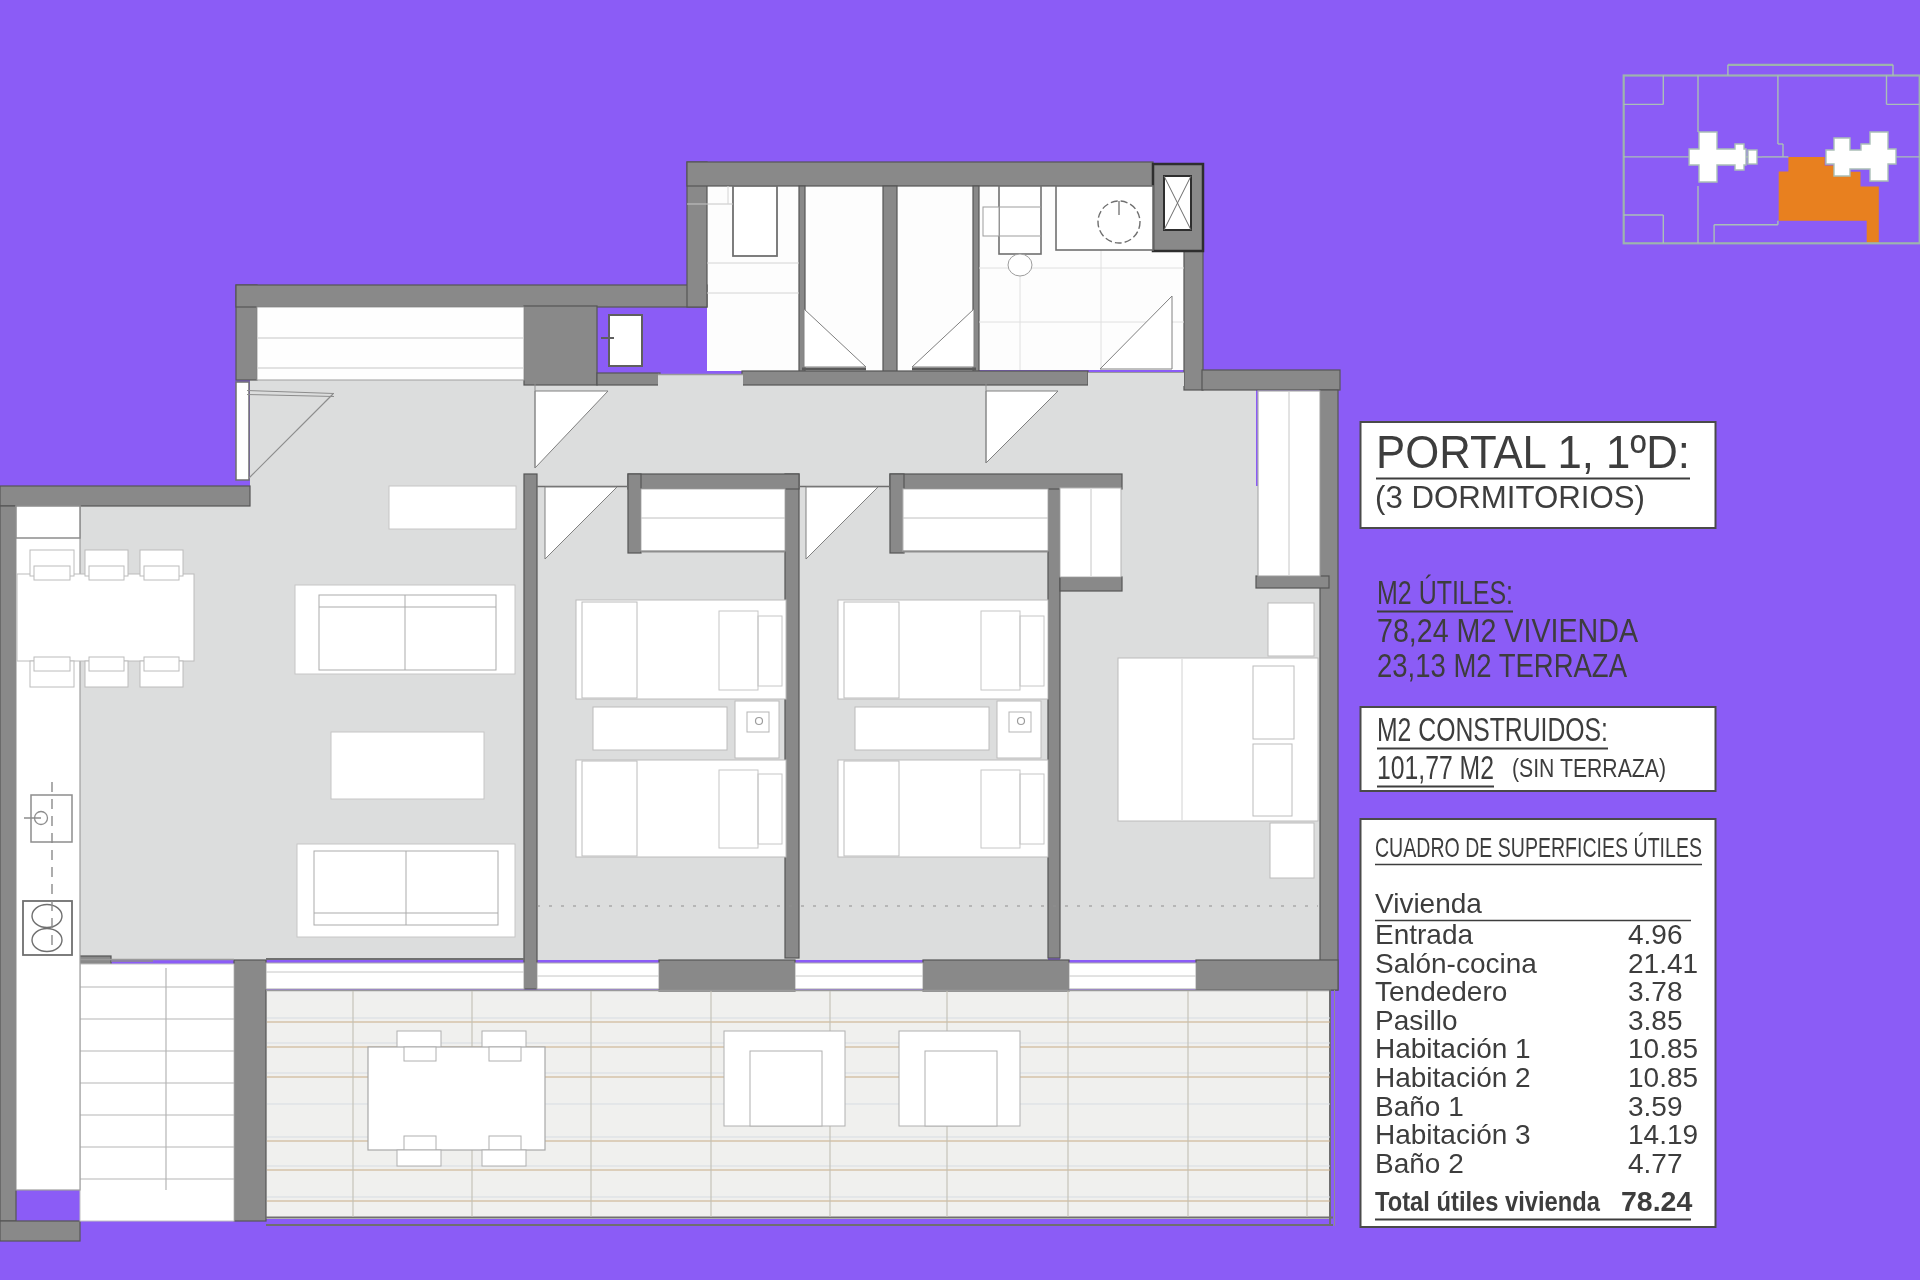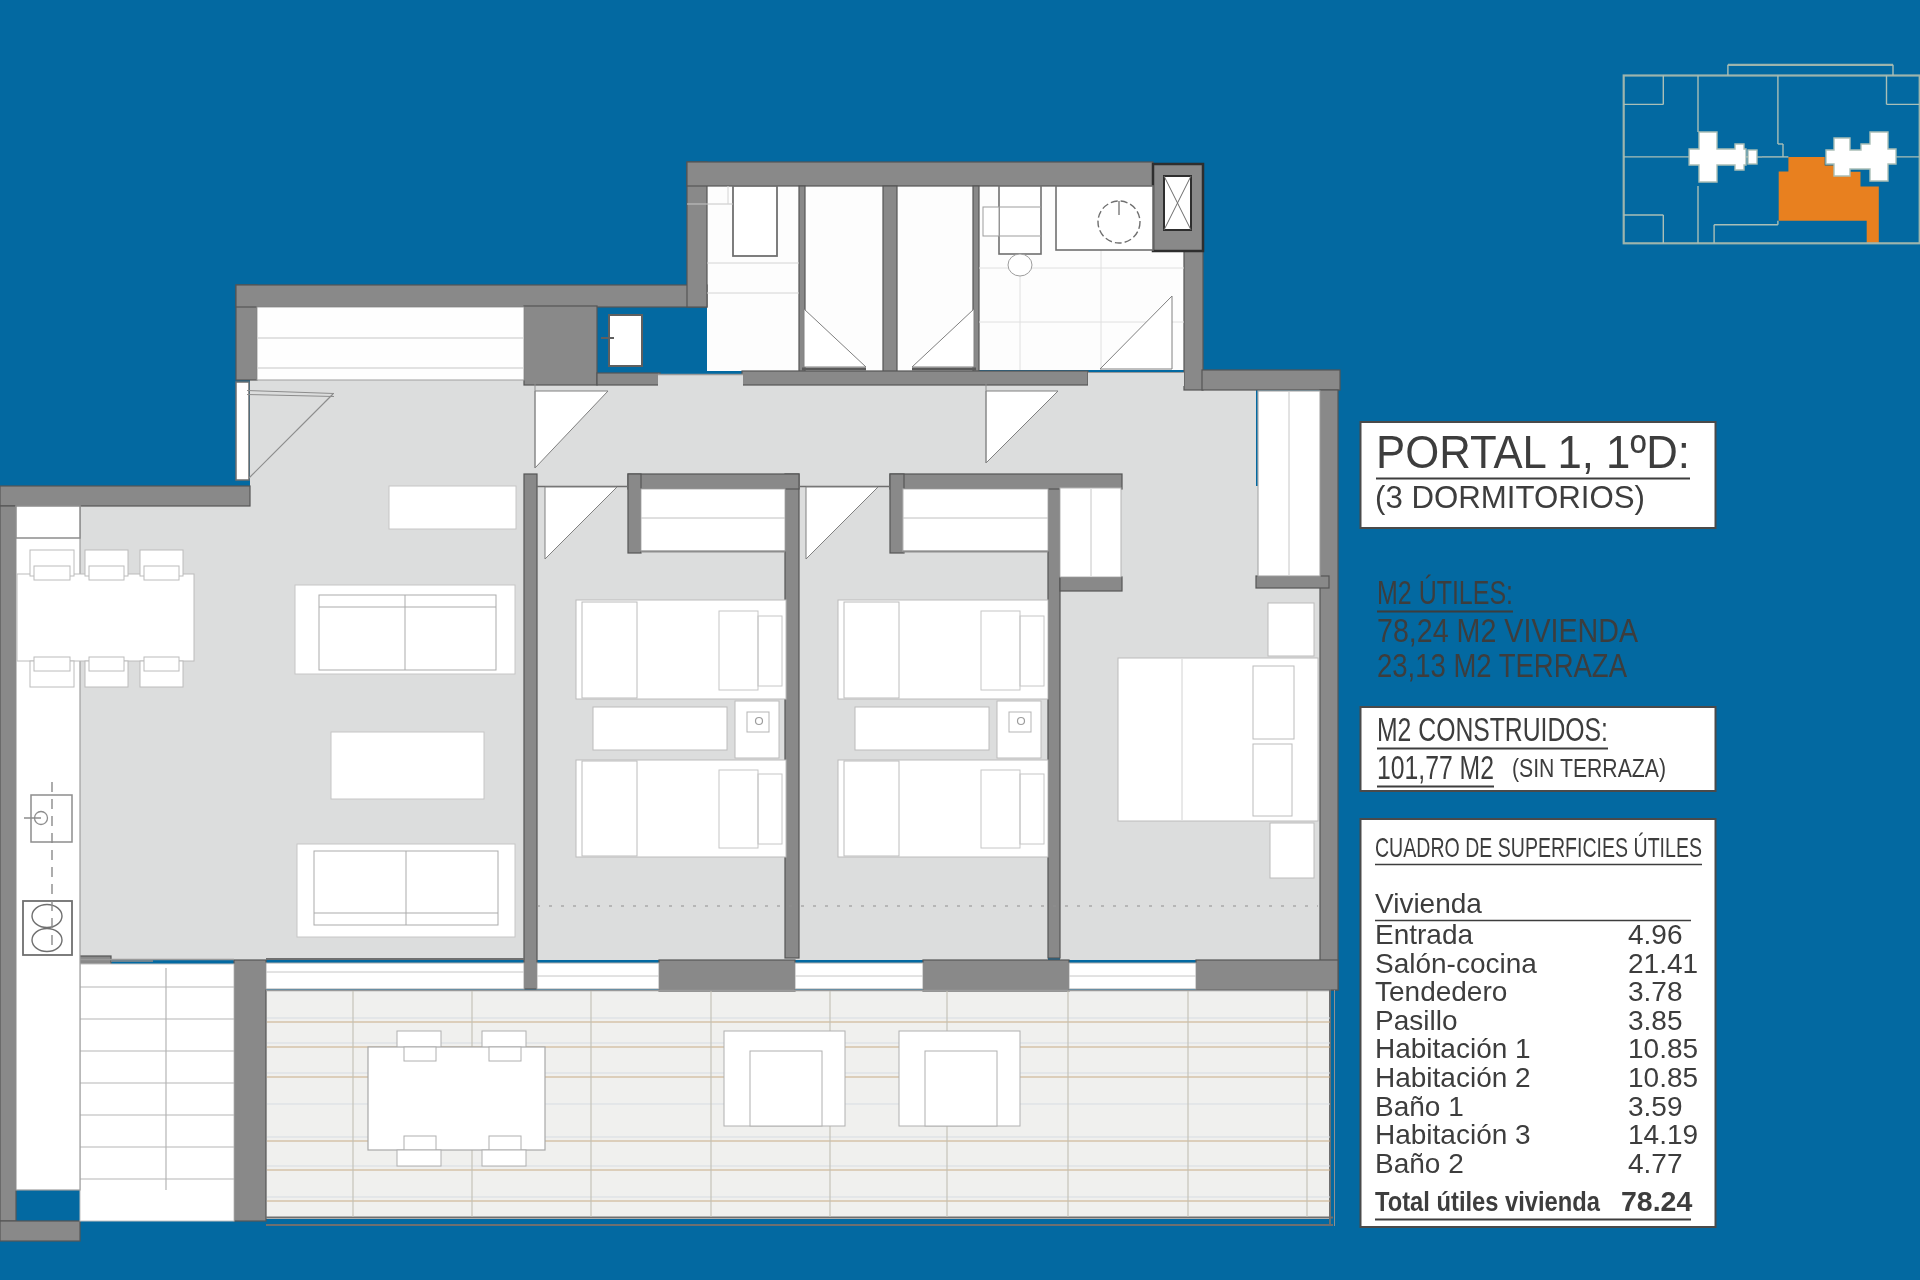--- a/index.html
+++ b/index.html
@@ -1,16 +1,16 @@
 <!DOCTYPE html>
 <html><head>
 <meta charset="utf-8">
 <style>
   html,body{margin:0;padding:0;background:#fff;}
-  #page{position:relative;width:1920px;height:1280px;background:#0369a1;overflow:hidden;
+  #page{position:relative;width:1920px;height:1280px;background:#8b5cf6;overflow:hidden;
         font-family:"Liberation Sans",sans-serif;}
   svg{position:absolute;left:0;top:0;}
   text{fill:#3d3d3d;font-family:"Liberation Sans",sans-serif;}
 </style>
 </head>
 <body>
 <div id="page">
 <svg width="1920" height="1280" viewBox="0 0 1920 1280">
 <defs>
 <style>

